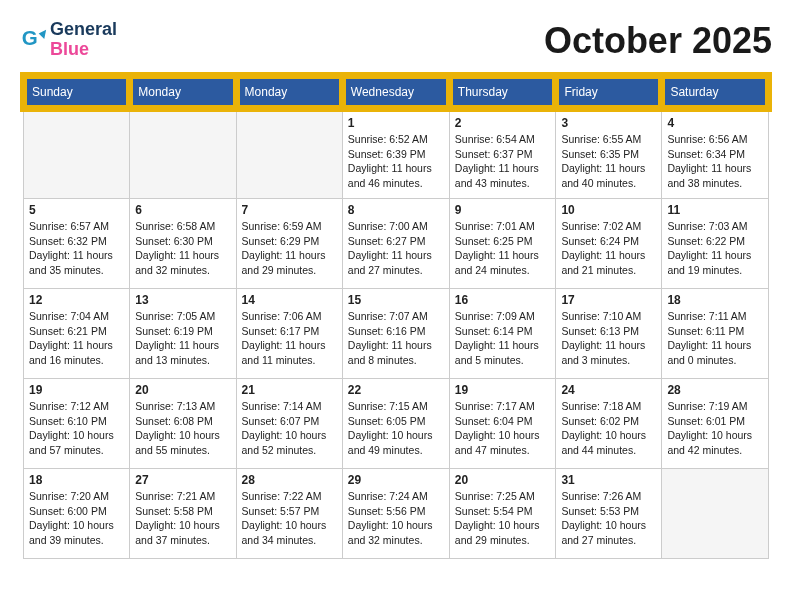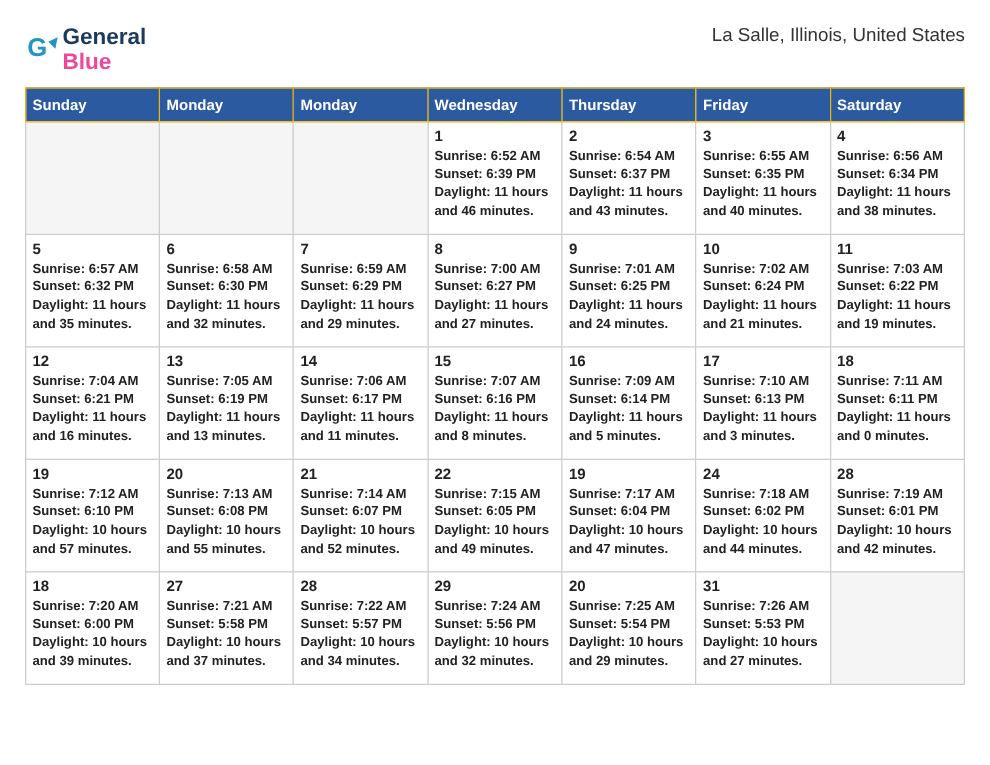--- a/index.html
+++ b/index.html
@@ -50,22 +50,22 @@
       width: 100%;
       border-collapse: collapse;
       font-size: 11px;
     }
     thead th {
       background-color: #2c5aa0;
       color: #fff;
       text-align: left;
       padding: 6px 5px;
       font-size: 12px;
-      font-weight: bold;
-      border: 1px solid #eab308;
+      font-weight: normal;
+      border: 7px solid #eab308;
     }
     td {
       border: 1px solid #ccc;
       vertical-align: top;
       padding: 4px 5px;
       width: 108px;
       min-height: 80px;
       height: 90px;
       color: #222;
       background: #fff;
@@ -76,41 +76,40 @@
     .day-num {
       font-weight: bold;
       font-size: 12px;
       display: block;
       margin-bottom: 2px;
     }
     .day-info {
       font-size: 10.5px;
       line-height: 1.4;
       color: #222;
-      font-weight: bold;
     }
     tr:nth-child(odd) td:not(.empty) {
       background: #fff;
     }
   </style>
 </head>
 <body>
 
 <div class="header">
   <div class="logo">
     <svg class="logo-icon" viewBox="0 0 30 30">
       <text x="2" y="20" font-size="22" fill="#2196c4" font-weight="bold">G</text>
       <polygon points="20,8 28,4 26,14" fill="#2196c4"></polygon>
     </svg>
     <div class="logo-text">
       General<br><span>Blue</span>
     </div>
   </div>
   <div class="title-block">
-    <div class="location">La Salle, Illinois, United States</div>
+    <div class="month-title">October 2025</div>
   </div>
 </div>
 
 <table>
   <thead>
     <tr>
     <th>Sunday</th>
         <th>Monday</th>
         <th>Monday</th>
         <th>Wednesday</th>

